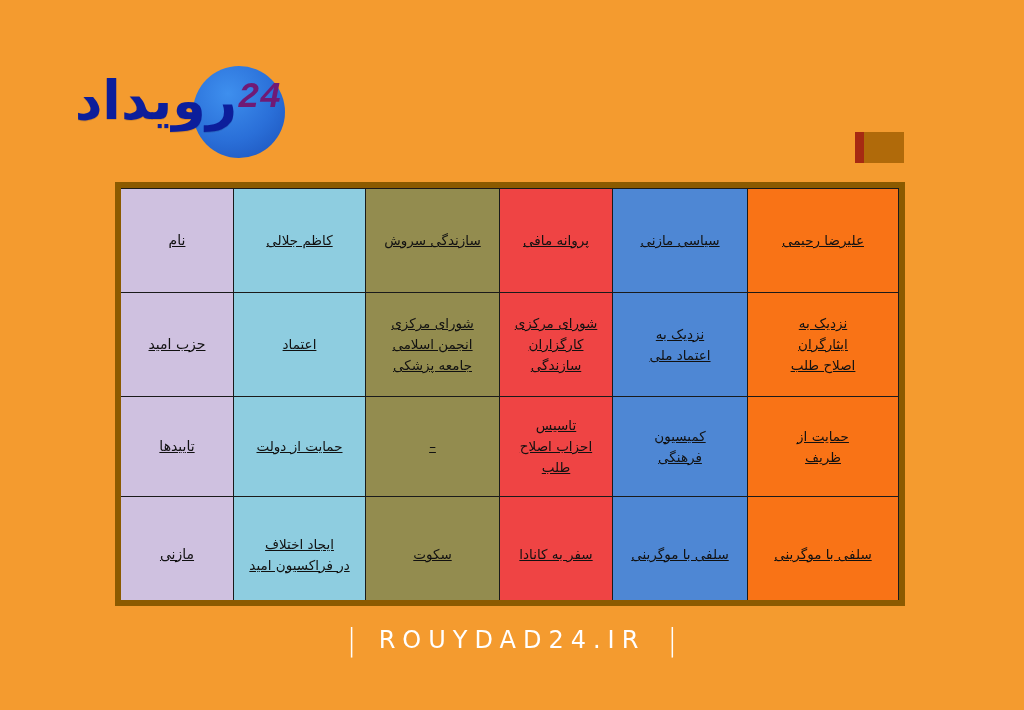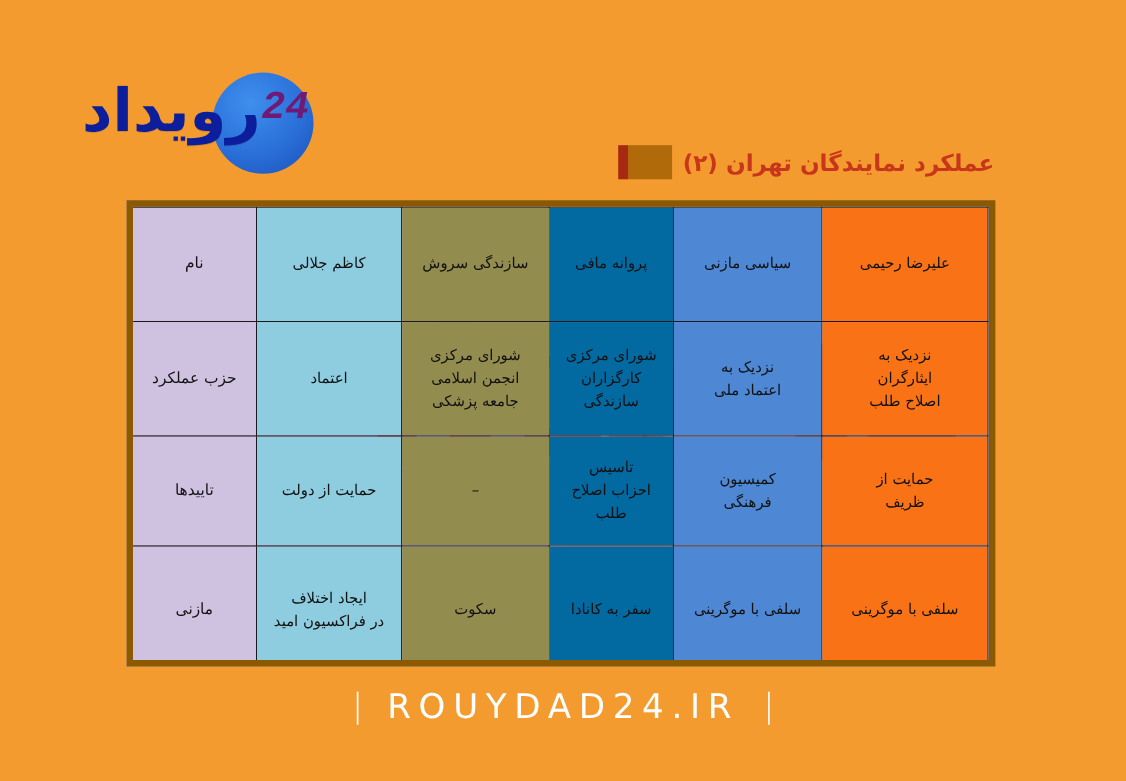--- a/index.html
+++ b/index.html
@@ -62,60 +62,59 @@
   }
   table{
     position:relative; width:100%; height:100%;
     border-collapse:collapse; table-layout:fixed;
   }
   td{
     border:1.5px solid #1a1a1a;
     text-align:center; vertical-align:middle;
     font-size:13.5px; color:#111; line-height:1.55;
     padding:4px 6px;
-    position:relative; z-index:2;
+    position:relative; z-index:2;text-decoration:underline;
   }
   td.head{ background:#CFC1E0; font-size:14px; }
   td.c-cyan{ background:#8ECDE0;margin-top:24px; }
   td.c-olive{ background:#938C4F; }
-  td.c-salmon{ background:#0369a1; }
+  td.c-salmon{ background:#ef4444; }
   td.c-blue{ background:#4E87D4; }
   td.c-lav{ background:#f97316; }
   tr.r1 { height:104px; }
   tr.r2 { height:104px; }
   tr.r3 { height:100px; }
   tr.r4 { height:116px; }
   col.w-head{ width:113px; }
   col.w-cyan{ width:132px; }
   col.w-olive{ width:134px; }
   col.w-salmon{ width:113px; }
   col.w-blue{ width:135px; }
   col.w-lav{ width:151px; }
   
   #footer{
     position:absolute; left:0; right:0; top:625px;
     display:flex; align-items:center; justify-content:center; gap:22px;
     direction:ltr;
   }
   #footer .pipe{ color:#fff; font-size:30px; font-weight:300; line-height:1; }
   #footer .url{
-    color:#fff; font-size:31px; letter-spacing:7px; font-weight:400;
+    color:#fff; font-size:24px; letter-spacing:7px; font-weight:400;
   }
 </style>
 </head>
 <body>
 
 <div id="logo">
   <div class="circle"></div>
   <div class="word">رویداد</div>
   <div class="num">24</div>
 </div>
 
 <div id="title-row">
-  <div id="title-text">عملکرد نمایندگان تهران (۲)</div>
   <div id="title-accent">
     <div class="box"></div>
     <div class="bar"></div>
   </div>
 </div>
 
 <div id="table-wrap">
   <div id="watermark">رویداد</div>
   <table>
     <colgroup>
@@ -134,21 +133,21 @@
         <td class="c-olive">سازندگی سروش</td>
         <td class="c-cyan">کاظم جلالی</td>
         <td class="head">نام</td>
       </tr>
       <tr class="r2">
         <td class="c-lav">نزدیک به<br>ایثارگران<br>اصلاح طلب</td>
         <td class="c-blue">نزدیک به<br>اعتماد ملی</td>
         <td class="c-salmon">شورای مرکزی<br>کارگزاران<br>سازندگی</td>
         <td class="c-olive">شورای مرکزی<br>انجمن اسلامی<br>جامعه پزشکی</td>
         <td class="c-cyan">اعتماد</td>
-        <td class="head">حزب عملکرد</td>
+        <td class="head">حزب امید</td>
       </tr>
       <tr class="r3">
         <td class="c-lav">حمایت از<br>ظریف</td>
         <td class="c-blue">کمیسیون<br>فرهنگی</td>
         <td class="c-salmon">تاسیس<br>احزاب اصلاح<br>طلب</td>
         <td class="c-olive">–</td>
         <td class="c-cyan">حمایت از دولت</td>
         <td class="head">تاییدها</td>
       </tr>
       <tr class="r4">

